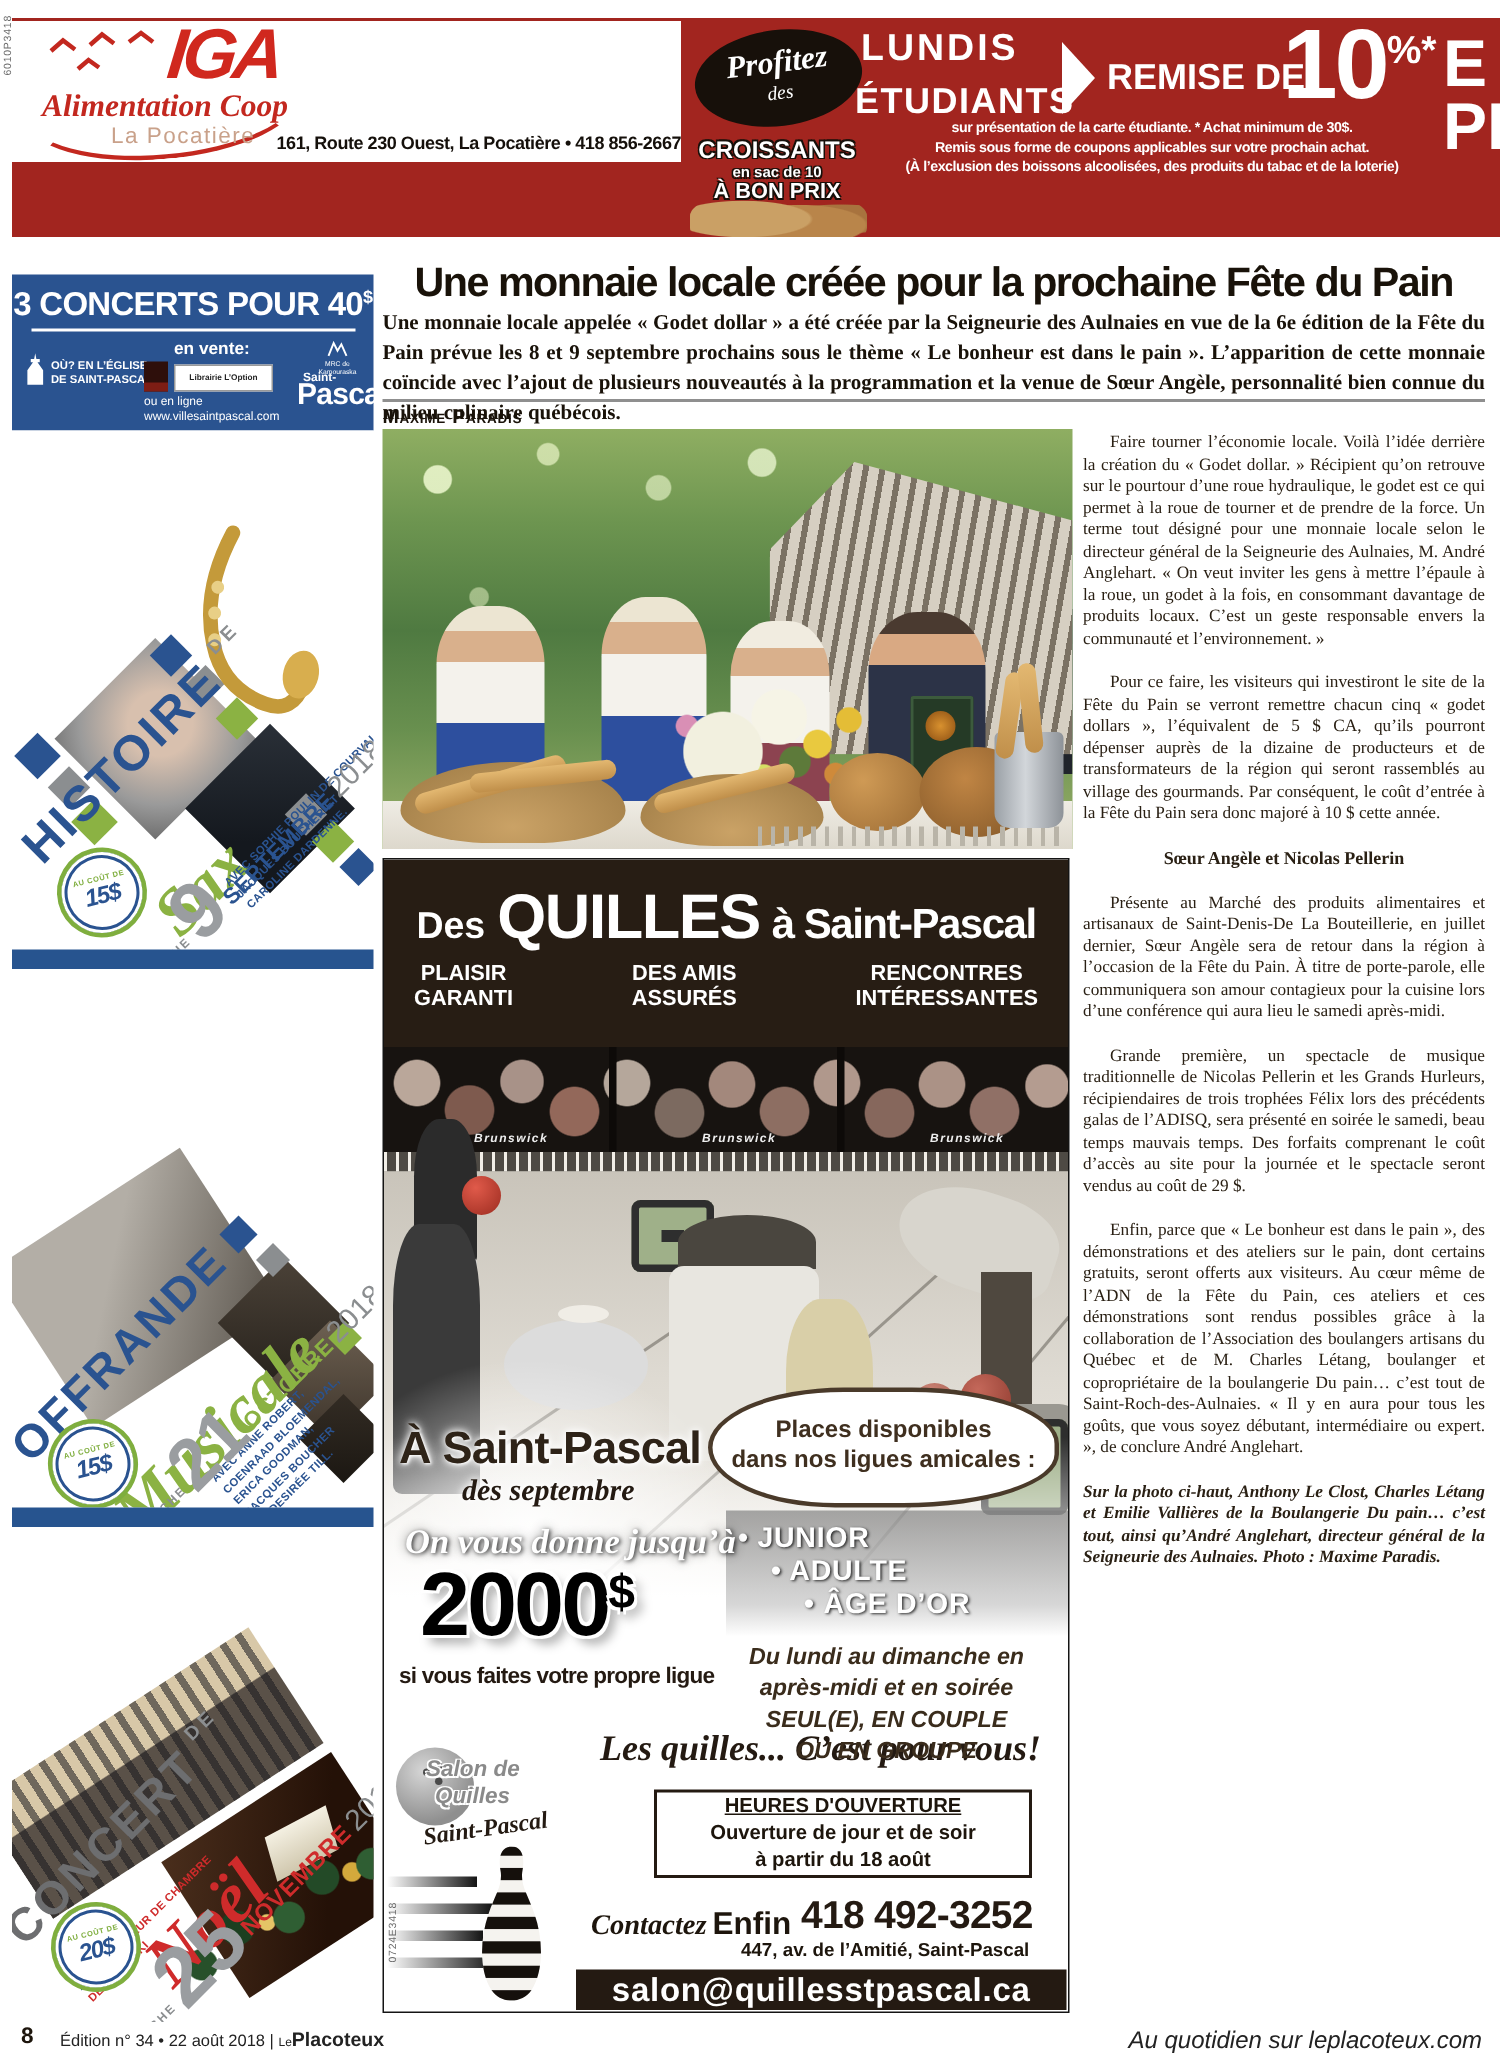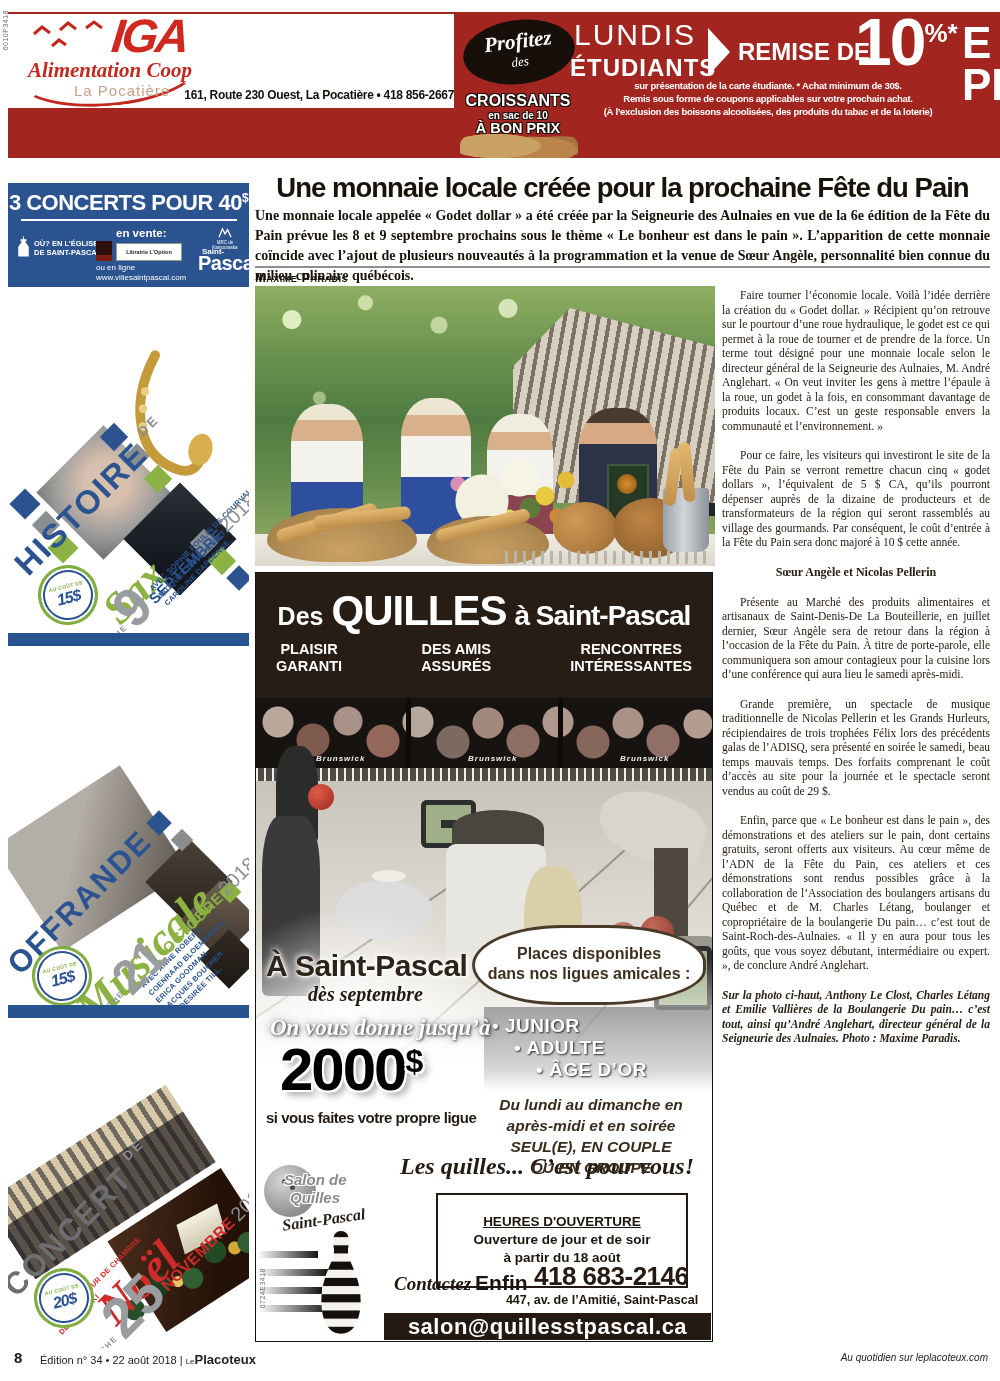--- a/index.html
+++ b/index.html
@@ -34,21 +34,21 @@
               font-weight:800;line-height:1.1;
               text-shadow:1px 1px 0 #17100a,-1px -1px 0 #17100a,1px -1px 0 #17100a,-1px 1px 0 #17100a;}
   .croiss-txt .c1{font-size:16px;display:block;}
   .croiss-txt .c2{font-size:10px;display:block;}
   .croiss-txt .c3{font-size:14.5px;display:block;}
   .croissant{position:absolute;left:452px;top:116px;width:118px;height:40px;
              background:radial-gradient(ellipse at 30% 45%,#caa065 0 38%,transparent 40%),
                         radial-gradient(ellipse at 62% 55%,#b9854a 0 42%,transparent 44%),
                         radial-gradient(ellipse at 85% 45%,#a8733e 0 30%,transparent 32%);
              border-radius:40%;}
-  .lundis{position:absolute;left:566px;top:6px;font-weight:400;font-size:30px;color:#fff;letter-spacing:2px;}
+  .lundis{position:absolute;left:566px;top:6px;font-weight:700;font-size:25px;color:#fff;letter-spacing:2px;}
   .etudiants{position:absolute;left:562px;top:42px;font-weight:900;font-size:24px;color:#fff;letter-spacing:1px;}
   .promo-arrow{position:absolute;left:700px;top:16px;width:0;height:0;
                border-top:24px solid transparent;border-bottom:24px solid transparent;border-left:22px solid #fff;}
   .remise{position:absolute;left:730px;top:26px;font-weight:900;font-size:24px;color:#fff;}
   .pct{position:absolute;left:847px;top:-8px;font-weight:900;font-size:66px;color:#fff;letter-spacing:-2px;}
   .pct sup{font-size:26px;vertical-align:super;letter-spacing:0;}
   .fineprint{position:absolute;left:556px;top:68px;width:408px;text-align:center;color:#fff;
              font-weight:700;font-size:9.5px;line-height:1.35;letter-spacing:-.3px;}
   .edge-letters{position:absolute;left:954px;top:10px;font-weight:900;font-size:44px;color:#fff;line-height:.95;}
 
@@ -219,49 +219,49 @@
       text-shadow:1px 1px 3px rgba(0,0,0,.75),0 0 8px rgba(0,0,0,.45);}
   .offer-amount{position:absolute;left:24px;top:462px;font-weight:900;font-size:60px;letter-spacing:-2px;
       color:#000000;z-index:5;
       text-shadow:2px 2px 0 #fff,-2px -2px 0 #fff,2px -2px 0 #fff,-2px 2px 0 #fff,5px 5px 7px rgba(0,0,0,.35);}
   .offer-amount sup{font-size:32px;vertical-align:18px;}
   .offer-cond{position:absolute;left:10px;top:536px;width:230px;font-weight:700;font-size:15px;
       letter-spacing:-.5px;color:#241a12;z-index:5;text-shadow:0 0 5px #fff,0 0 7px #fff;}
   .slogan{position:absolute;left:128px;top:580px;width:326px;text-align:center;
       font-family:"Liberation Serif",serif;font-style:italic;font-weight:700;font-size:24px;color:#241a12;}
   .hours{position:absolute;left:180px;top:620px;width:252px;border:2px solid #241a12;text-align:center;
-      padding:18px 4px;box-sizing:border-box;}
+      padding:0 4px;box-sizing:border-box;}
   .hours .ht{font-weight:800;font-size:13.5px;text-decoration:underline;}
   .hours div{font-weight:700;font-size:13.5px;line-height:1.35;}
   .contact{position:absolute;left:138px;top:698px;z-index:5;}
   .contact .cs{font-family:"Liberation Serif",serif;font-style:italic;font-weight:700;font-size:19px;}
   .contact .cn{font-weight:800;font-size:21px;margin-left:4px;}
   .phone{position:absolute;left:278px;top:688px;font-weight:900;font-size:26px;letter-spacing:-.5px;color:#241a12;}
-  .bowl-addr{position:absolute;left:238px;top:720px;width:216px;text-align:center;font-weight:700;font-size:12.5px;}
+  .bowl-addr{position:absolute;left:238px;top:720px;width:216px;text-align:left;font-weight:700;font-size:12.5px;}
   .email-bar{position:absolute;left:128px;top:740px;right:1px;height:27px;background:#241a12;color:#fff;
       text-align:center;font-weight:800;font-size:22px;letter-spacing:.5px;line-height:27px;}
   .salon-logo{position:absolute;left:6px;top:588px;width:130px;height:178px;}
   .sl-ball{position:absolute;left:2px;top:4px;width:52px;height:52px;border-radius:50%;
       background:radial-gradient(circle at 35% 30%,#d6d6d6,#8f8f8f 70%);}
   .sl-ball i{position:absolute;width:5px;height:5px;border-radius:50%;background:#4a4a4a;}
   .sl-t1{position:absolute;left:22px;top:10px;font-style:italic;font-weight:900;font-size:15px;color:#8a8a8a;
       text-shadow:1px 1px 0 #fff,-1px -1px 0 #fff,1px -1px 0 #fff,-1px 1px 0 #fff;}
   .sl-t2{position:absolute;left:28px;top:28px;font-style:italic;font-weight:900;font-size:15px;color:#8a8a8a;
       text-shadow:1px 1px 0 #fff,-1px -1px 0 #fff,1px -1px 0 #fff,-1px 1px 0 #fff;}
   .sl-t3{position:absolute;left:20px;top:50px;font-family:"Liberation Serif",serif;font-style:italic;
       font-weight:700;font-size:16px;color:#241a12;transform:rotate(-8deg);}
   .sl-pin{position:absolute;left:56px;top:68px;}
   .speed{position:absolute;height:7px;background:linear-gradient(90deg,rgba(20,20,20,0),#141414);}
 
   
   .footer-num{position:absolute;left:14px;top:1349px;font-weight:800;font-size:15px;}
   .footer-ed{position:absolute;left:40px;top:1352px;font-size:11px;color:#222;}
   .footer-ed .le{font-size:8px;}
   .footer-ed .brand{font-weight:700;font-size:13px;}
-  .footer-right{position:absolute;right:12px;top:1352px;font-style:italic;font-size:10px;color:#222;}
+  .footer-right{position:absolute;right:12px;top:1352px;font-style:italic;font-size:16px;color:#222;}
 </style>
 </head>
 <body>
 
 <div class="vcode" style="left:2px;top:10px;">6010P3418</div>
 <div class="vcode" style="left:238px;top:1052px;">0344E3418</div>
 
 <div class="banner-red">
   <div class="banner-white">
     <span class="birds">
@@ -588,21 +588,21 @@
 
   <div class="slogan">Les quilles... C’est pour vous!</div>
   <div class="hours">
     <div class="ht">HEURES D'OUVERTURE</div>
     <div>Ouverture de jour et de soir</div>
     <div>à partir du 18 août</div>
   </div>
   <div class="contact">
     <span class="cs">Contactez</span><span class="cn">Enfin</span>
   </div>
-  <div class="phone">418 683-2146</div>
+  <div class="phone">418 492-3252</div>
   <div class="bowl-addr">447, av. de l’Amitié, Saint-Pascal</div>
   <div class="email-bar">salon@quillesstpascal.ca</div>
   <div class="vcode" style="left:3px;top:695px;">0724E3418</div>
 </div>
 
 <div class="footer-num">8</div>
 <div class="footer-ed">
   <span>Édition n° 34 • 22 août 2018 |</span>
   <span class="le">Le</span><span class="brand">Placoteux</span>
 </div>

